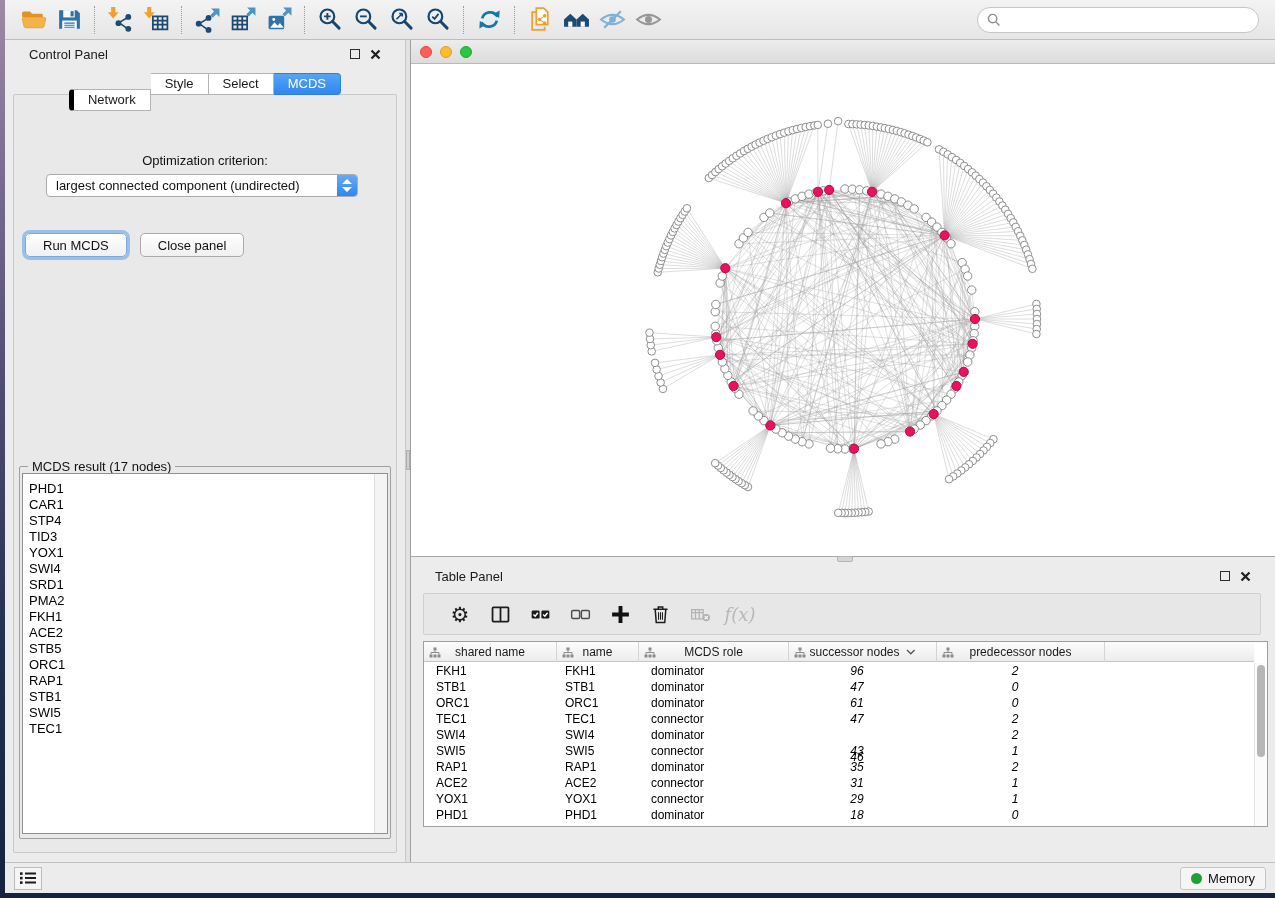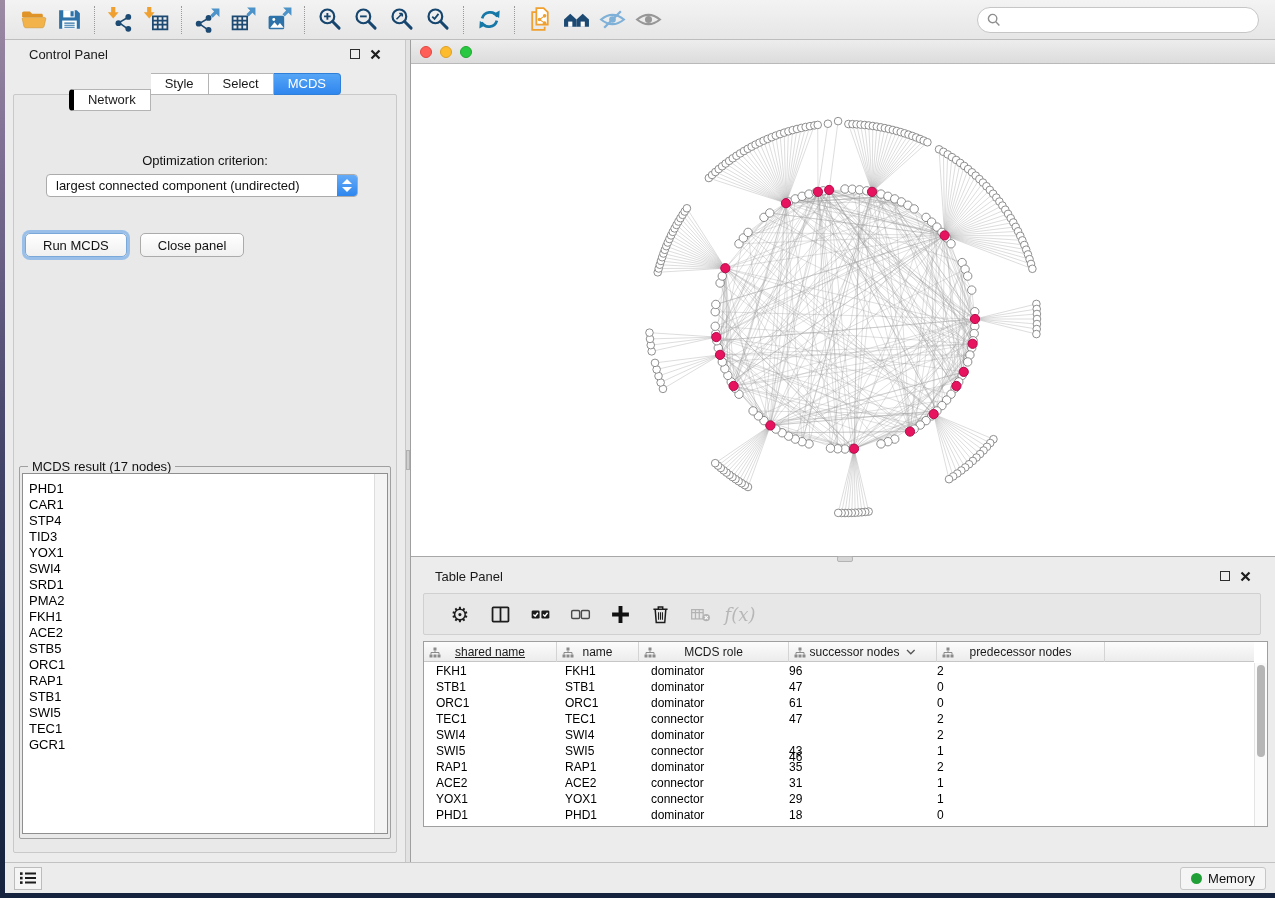--- a/index.html
+++ b/index.html
@@ -104,21 +104,21 @@
     background:linear-gradient(#fcfcfc,#ececec); border-bottom:1px solid #c6c6c6; }
   .th { position:relative; height:20px; display:flex; align-items:center; justify-content:center;
     border-right:1px solid #d4d4d4; font-size:12px; color:#1a1a1a; }
   .th-ico { position:absolute; left:5px; width:12px; height:11px; }
   .th-sort { width:10px; height:6px; margin-left:6px; }
   #node-table-body { position:absolute; left:0; top:21px; right:13px; }
   .tr { display:flex; height:16px; align-items:center; }
   .td { font-size:12px; color:#000; white-space:nowrap; overflow:hidden; }
   .td.l { padding-left:12px; text-align:left; }
   .td.l2 { padding-left:8px; text-align:left; }
-  .td.num { text-align:left; padding-right:12px; }
+  .td.num { text-align:center; padding-right:12px;font-style:italic; }
   #table-vscroll { position:absolute; right:0; top:21px; bottom:0; width:13px; background:#fbfbfb; border-left:1px solid #e4e4e4; }
   #table-vthumb { position:absolute; left:2px; top:2px; width:8px; height:92px; background:#b6b6b6; border-radius:4px; }
 
   #tp-tabs { position:absolute; left:0; top:270px; width:100%; display:flex; justify-content:center; }
 
   
   #status-bar { position:absolute; left:0; bottom:0; width:100%; height:31px; background:#ececec;
     border-top:1px solid #c2c2c2; display:flex; align-items:center; padding:0 9px; }
   #status-list-btn { width:28px; height:23px; background:#f5f5f5; border:1px solid #bcbcbc;
     display:flex; align-items:center; justify-content:center; }
@@ -323,21 +323,20 @@
               <div class="mcds-item">SRD1</div>
               <div class="mcds-item">PMA2</div>
               <div class="mcds-item">FKH1</div>
               <div class="mcds-item">ACE2</div>
               <div class="mcds-item">STB5</div>
               <div class="mcds-item">ORC1</div>
               <div class="mcds-item">RAP1</div>
               <div class="mcds-item">STB1</div>
               <div class="mcds-item">SWI5</div>
               <div class="mcds-item">TEC1</div>
-              <div class="mcds-item">GCR1</div>
             </div>
           <div id="mcds-scroll"></div>
         </div>
       </div>
     </div>
   </div>
 
   <div id="v-split">
       <div id="v-split-handle"></div>
     </div>
@@ -1147,21 +1146,21 @@
               <path d="M17.8 14.8l3.4 3.4M21.2 14.8l-3.4 3.4" stroke="#fff" stroke-width="1.3"></path>
             </svg>
           </span>
         <span class="tp-ico">
             <span id="fx-label">f(x)</span>
           </span>
       </div>
 
       <div id="node-table">
         <div id="node-table-header">
-            <div class="th" style="width: 133px; text-decoration: underline;">
+            <div class="th" style="width: 133px;">
               <svg class="th-ico" viewBox="0 0 12 11">
                 <rect x="4.5" y="0.5" width="3" height="3" fill="#8a8a8a"></rect>
                 <path d="M6 3.5v2M2 7.5v-2h8v2" stroke="#8a8a8a" fill="none"></path>
                 <rect x="0.5" y="7.5" width="3" height="3" fill="#8a8a8a"></rect>
                 <rect x="4.5" y="7.5" width="3" height="3" fill="#8a8a8a"></rect>
                 <rect x="8.5" y="7.5" width="3" height="3" fill="#8a8a8a"></rect>
               </svg>
               <span class="th-label">shared name</span>
             </div>
             <div class="th" style="width: 82px;">

